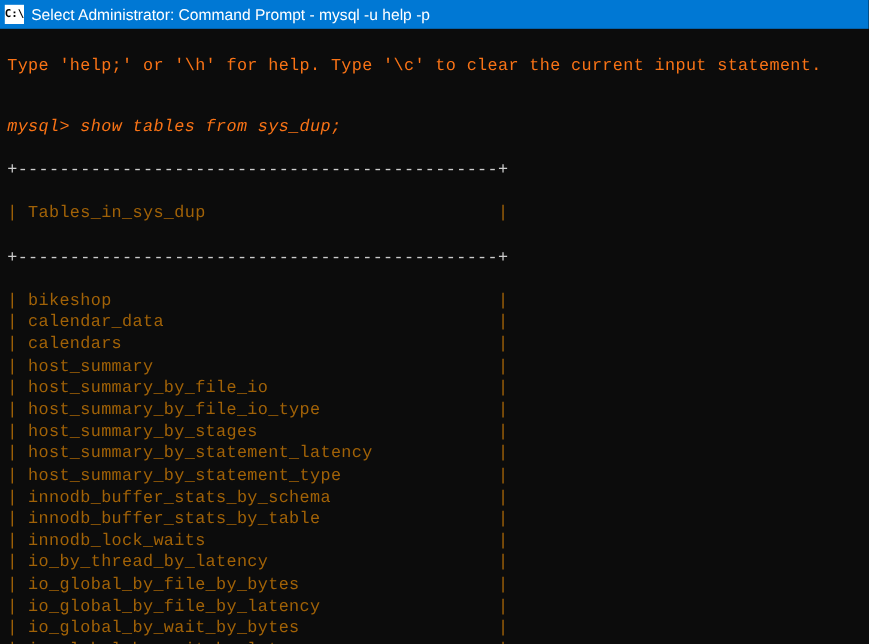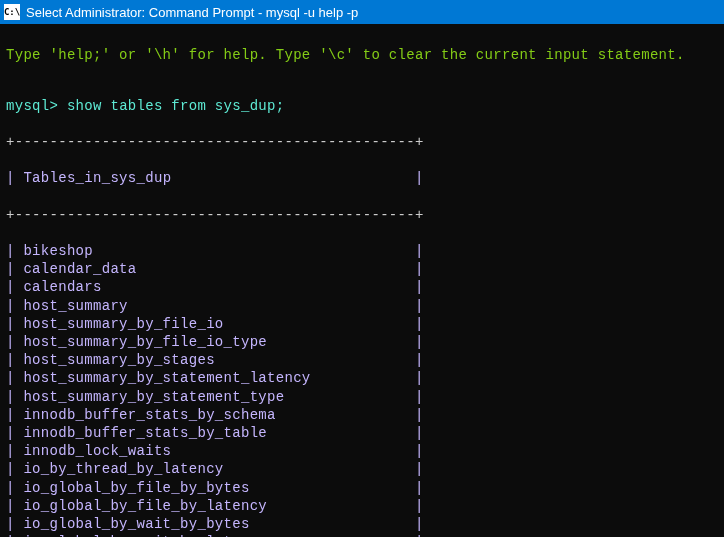--- a/index.html
+++ b/index.html
@@ -39,31 +39,32 @@
       font-family: Consolas, monospace;
       font-weight: bold;
     }
     .terminal {
       padding: 4px 6px;
       line-height: 1.3;
       white-space: pre;
       letter-spacing: 0.3px;
     }
     .help-line {
-      color: #84cc16;
+      color: #f97316;
     }
     .prompt-line {
       margin-top: 14px;
-      color: #5eead4;
+      color: #f97316;
+      font-style: italic;
     }
     .table-border {
       color: #cccccc;
     }
     .table-row {
-      color: #c4b5fd;
+      color: #a16207;
     }
   </style>
 </head>
 <body>
 
 <div class="titlebar">
   <div class="titlebar-icon">C:\</div>
   <div>Select Administrator: Command Prompt - mysql  -u help -p</div>
 </div>
 

